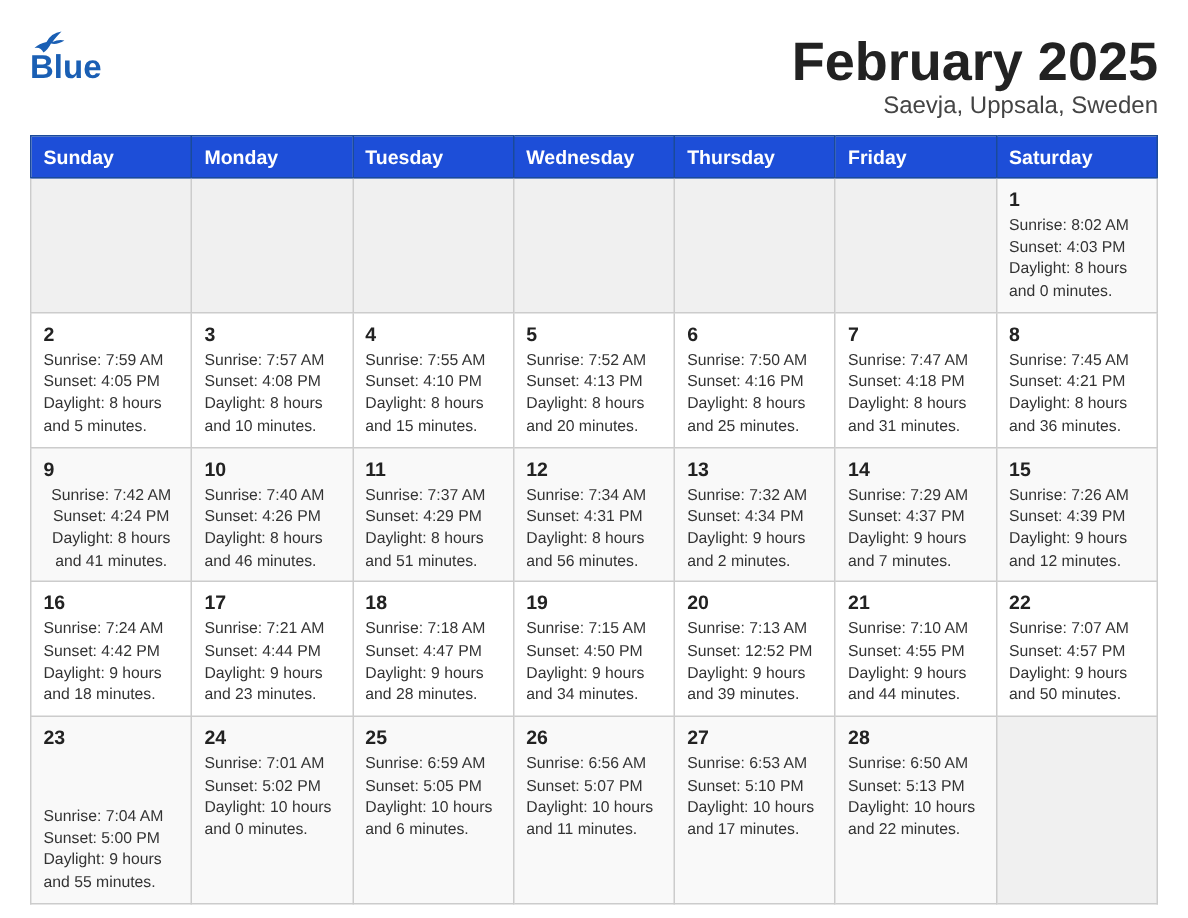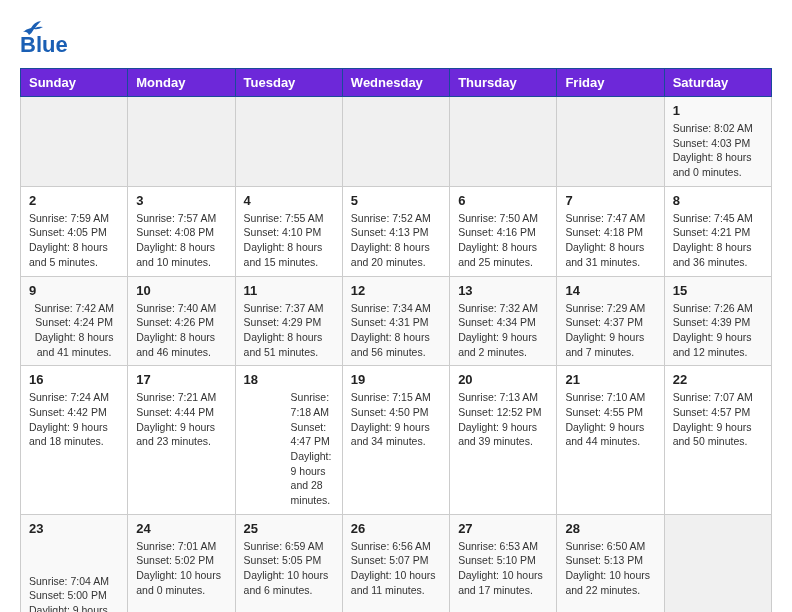--- a/index.html
+++ b/index.html
@@ -32,21 +32,21 @@
     .location {
       font-size: 16px;
       color: #444;
     }
     .calendar {
       width: 100%;
       border-collapse: collapse;
       border: 1px solid #ccc;
     }
     .calendar th {
-      background: #6d28d9;
+      background: #1d4ed8;
       color: #fff;
       font-size: 13px;
       font-weight: bold;
       padding: 6px 8px;
       text-align: left;
       border: 1px solid #1a4a9a;
     }
     .calendar td {
       vertical-align: top;
       padding: 6px 8px;
@@ -84,20 +84,24 @@
 
 <div class="header-area">
   <div class="logo">
     <div style="display:flex;align-items:center;">
       <svg width="22" height="16" viewBox="0 0 22 16" style="margin:0 0 0 1px;vertical-align:middle;">
         <path d="M10,8 Q13,2 20,1 Q16,5 14,8 Q18,6 22,7 Q17,10 13,9 Q11,13 8,15 Q6,11 2,12 Q5,9 10,8Z" fill="#1a5fb4"></path>
       </svg>
     </div>
     <span style="font-size:22px;font-weight:bold;color:#1a5fb4;margin-top:-4px;">Blue</span>
   </div>
+  <div class="title-area">
+    <div class="month-title">February 2025</div>
+    <div class="location">Saevja, Uppsala, Sweden</div>
+  </div>
 </div>
 
 <table class="calendar">
   <thead>
     <tr>
     <th>Sunday</th>
         <th>Monday</th>
         <th>Tuesday</th>
         <th>Wednesday</th>
         <th>Thursday</th>
@@ -216,21 +220,21 @@
 Daylight: 9 hours and 18 minutes.</div>
         </td>
         <td>
           <span class="day-number">17</span>
           <div class="day-info" style="white-space: pre-line;">Sunrise: 7:21 AM
 Sunset: 4:44 PM
 Daylight: 9 hours and 23 minutes.</div>
         </td>
         <td>
           <span class="day-number">18</span>
-          <div class="day-info" style="white-space: pre-line; margin-left: 47px;">Sunrise: 7:18 AM
+          <div class="day-info" style="white-space: pre-line;">Sunrise: 7:18 AM
 Sunset: 4:47 PM
 Daylight: 9 hours and 28 minutes.</div>
         </td>
         <td>
           <span class="day-number">19</span>
           <div class="day-info" style="white-space: pre-line;">Sunrise: 7:15 AM
 Sunset: 4:50 PM
 Daylight: 9 hours and 34 minutes.</div>
         </td>
         <td>

